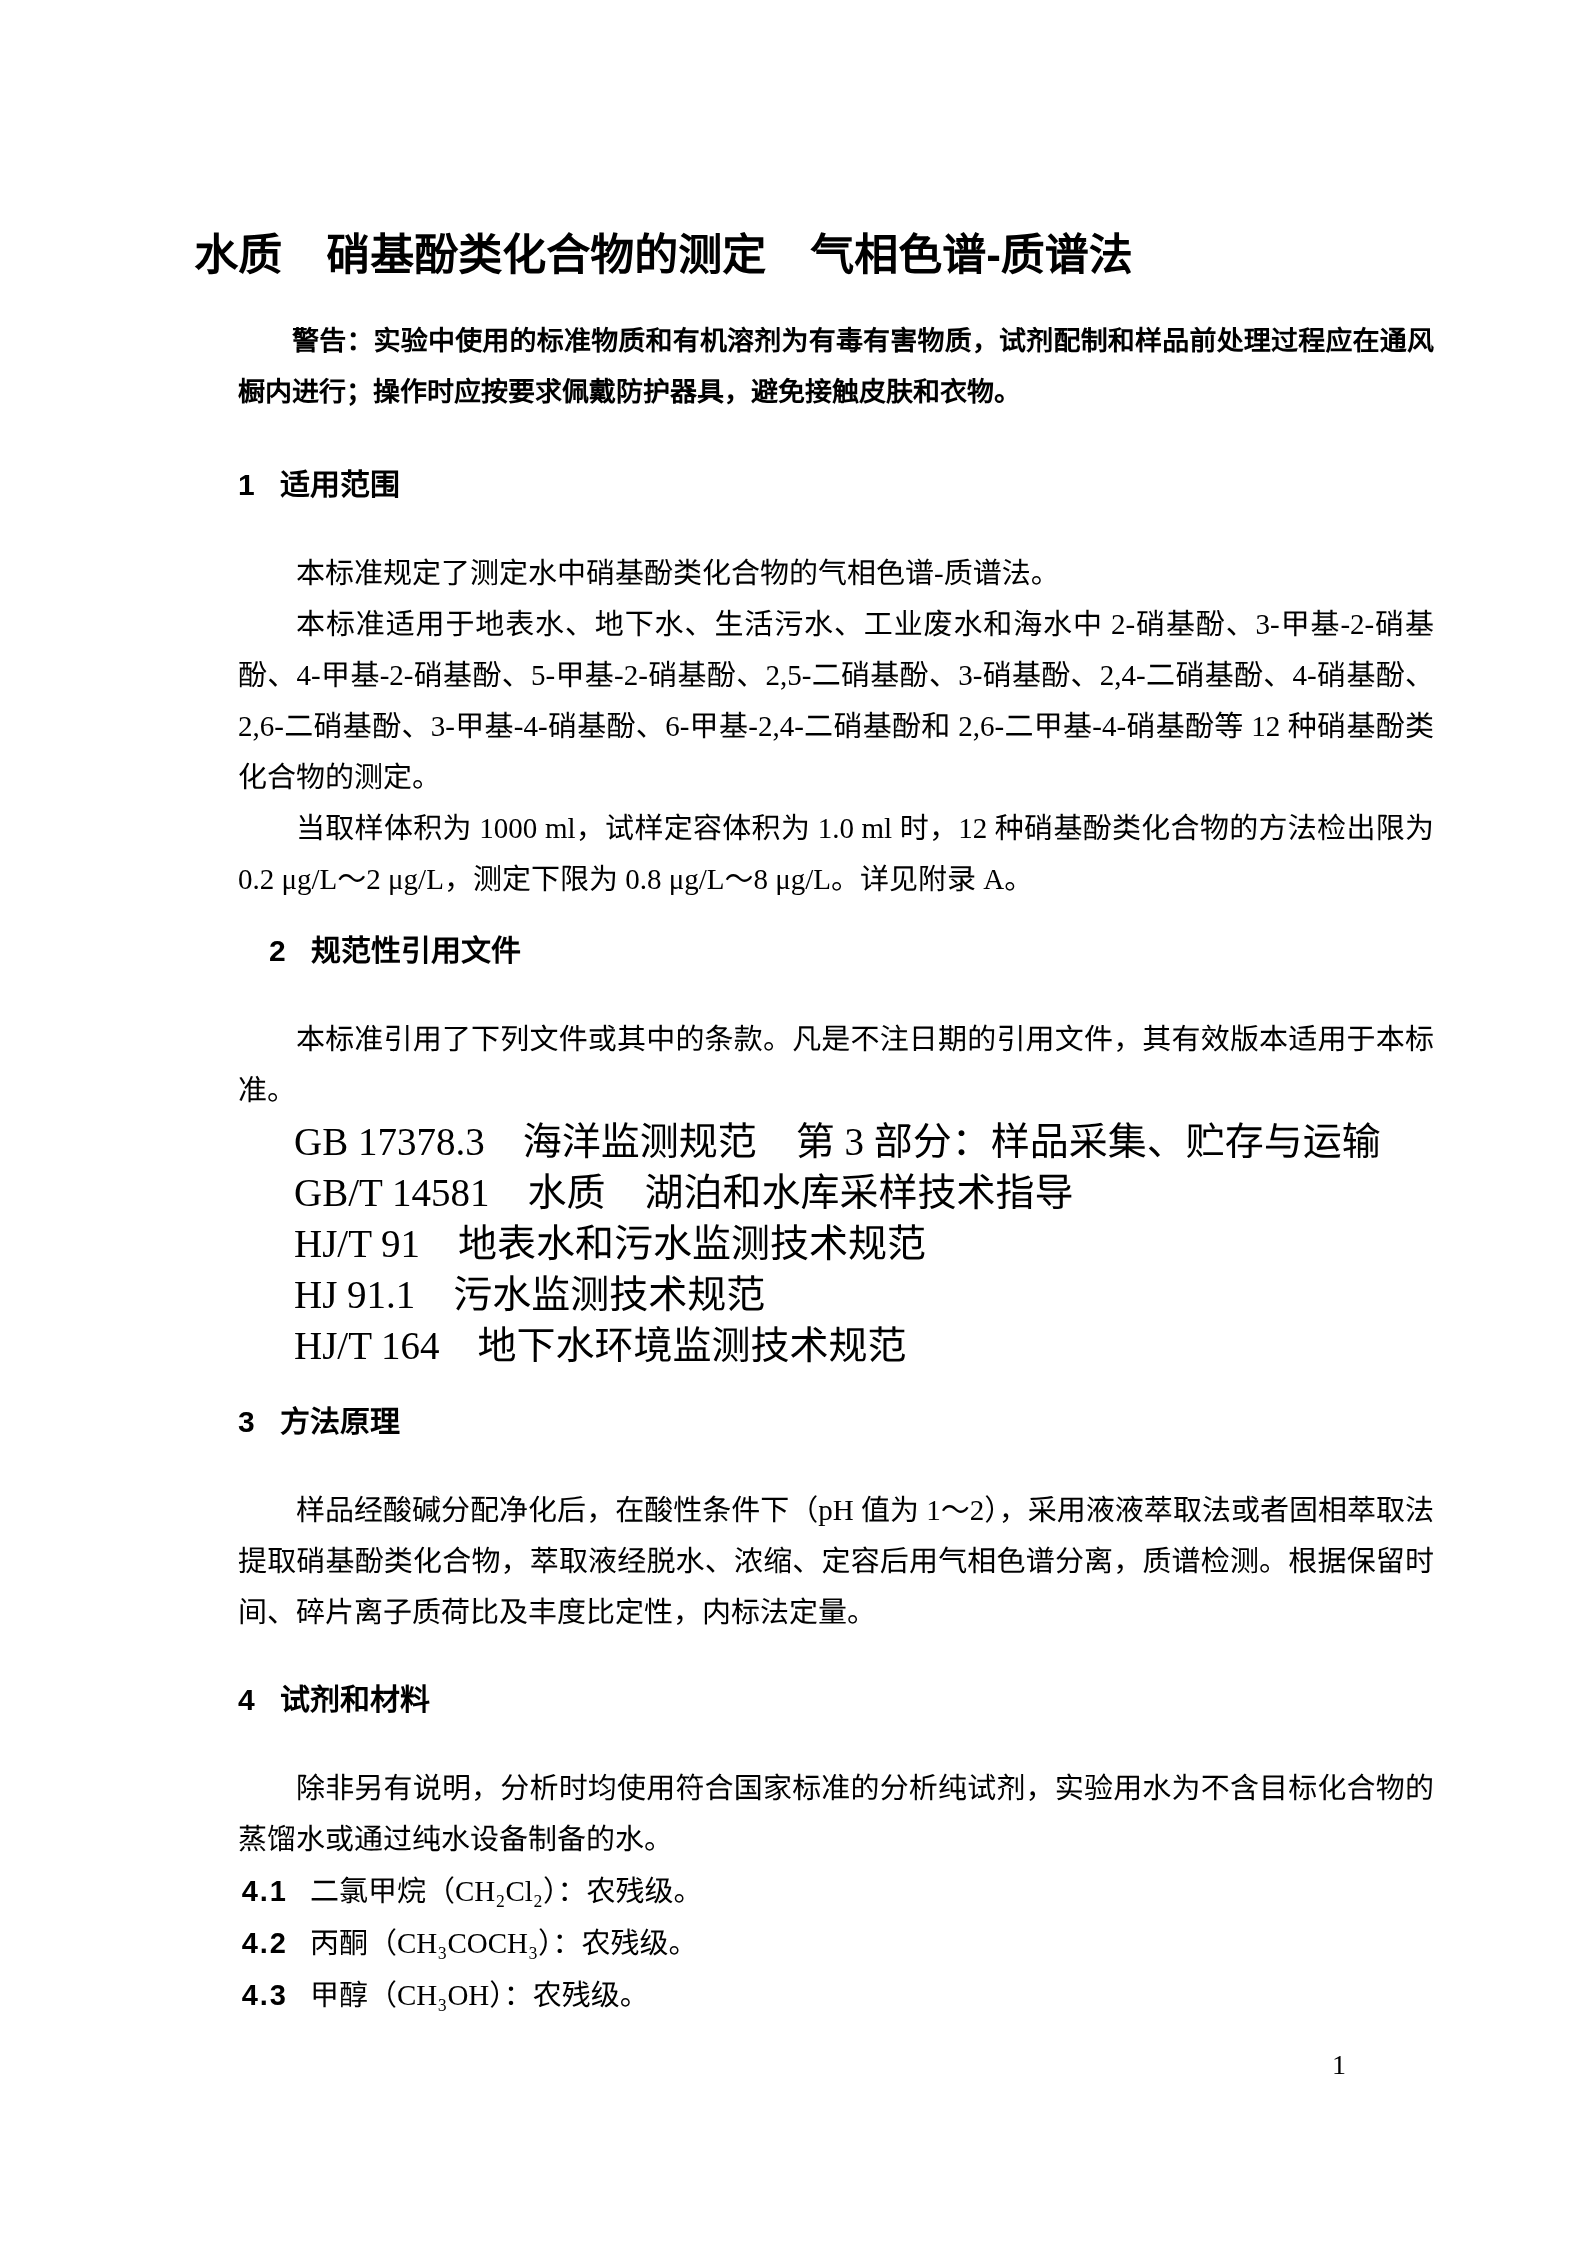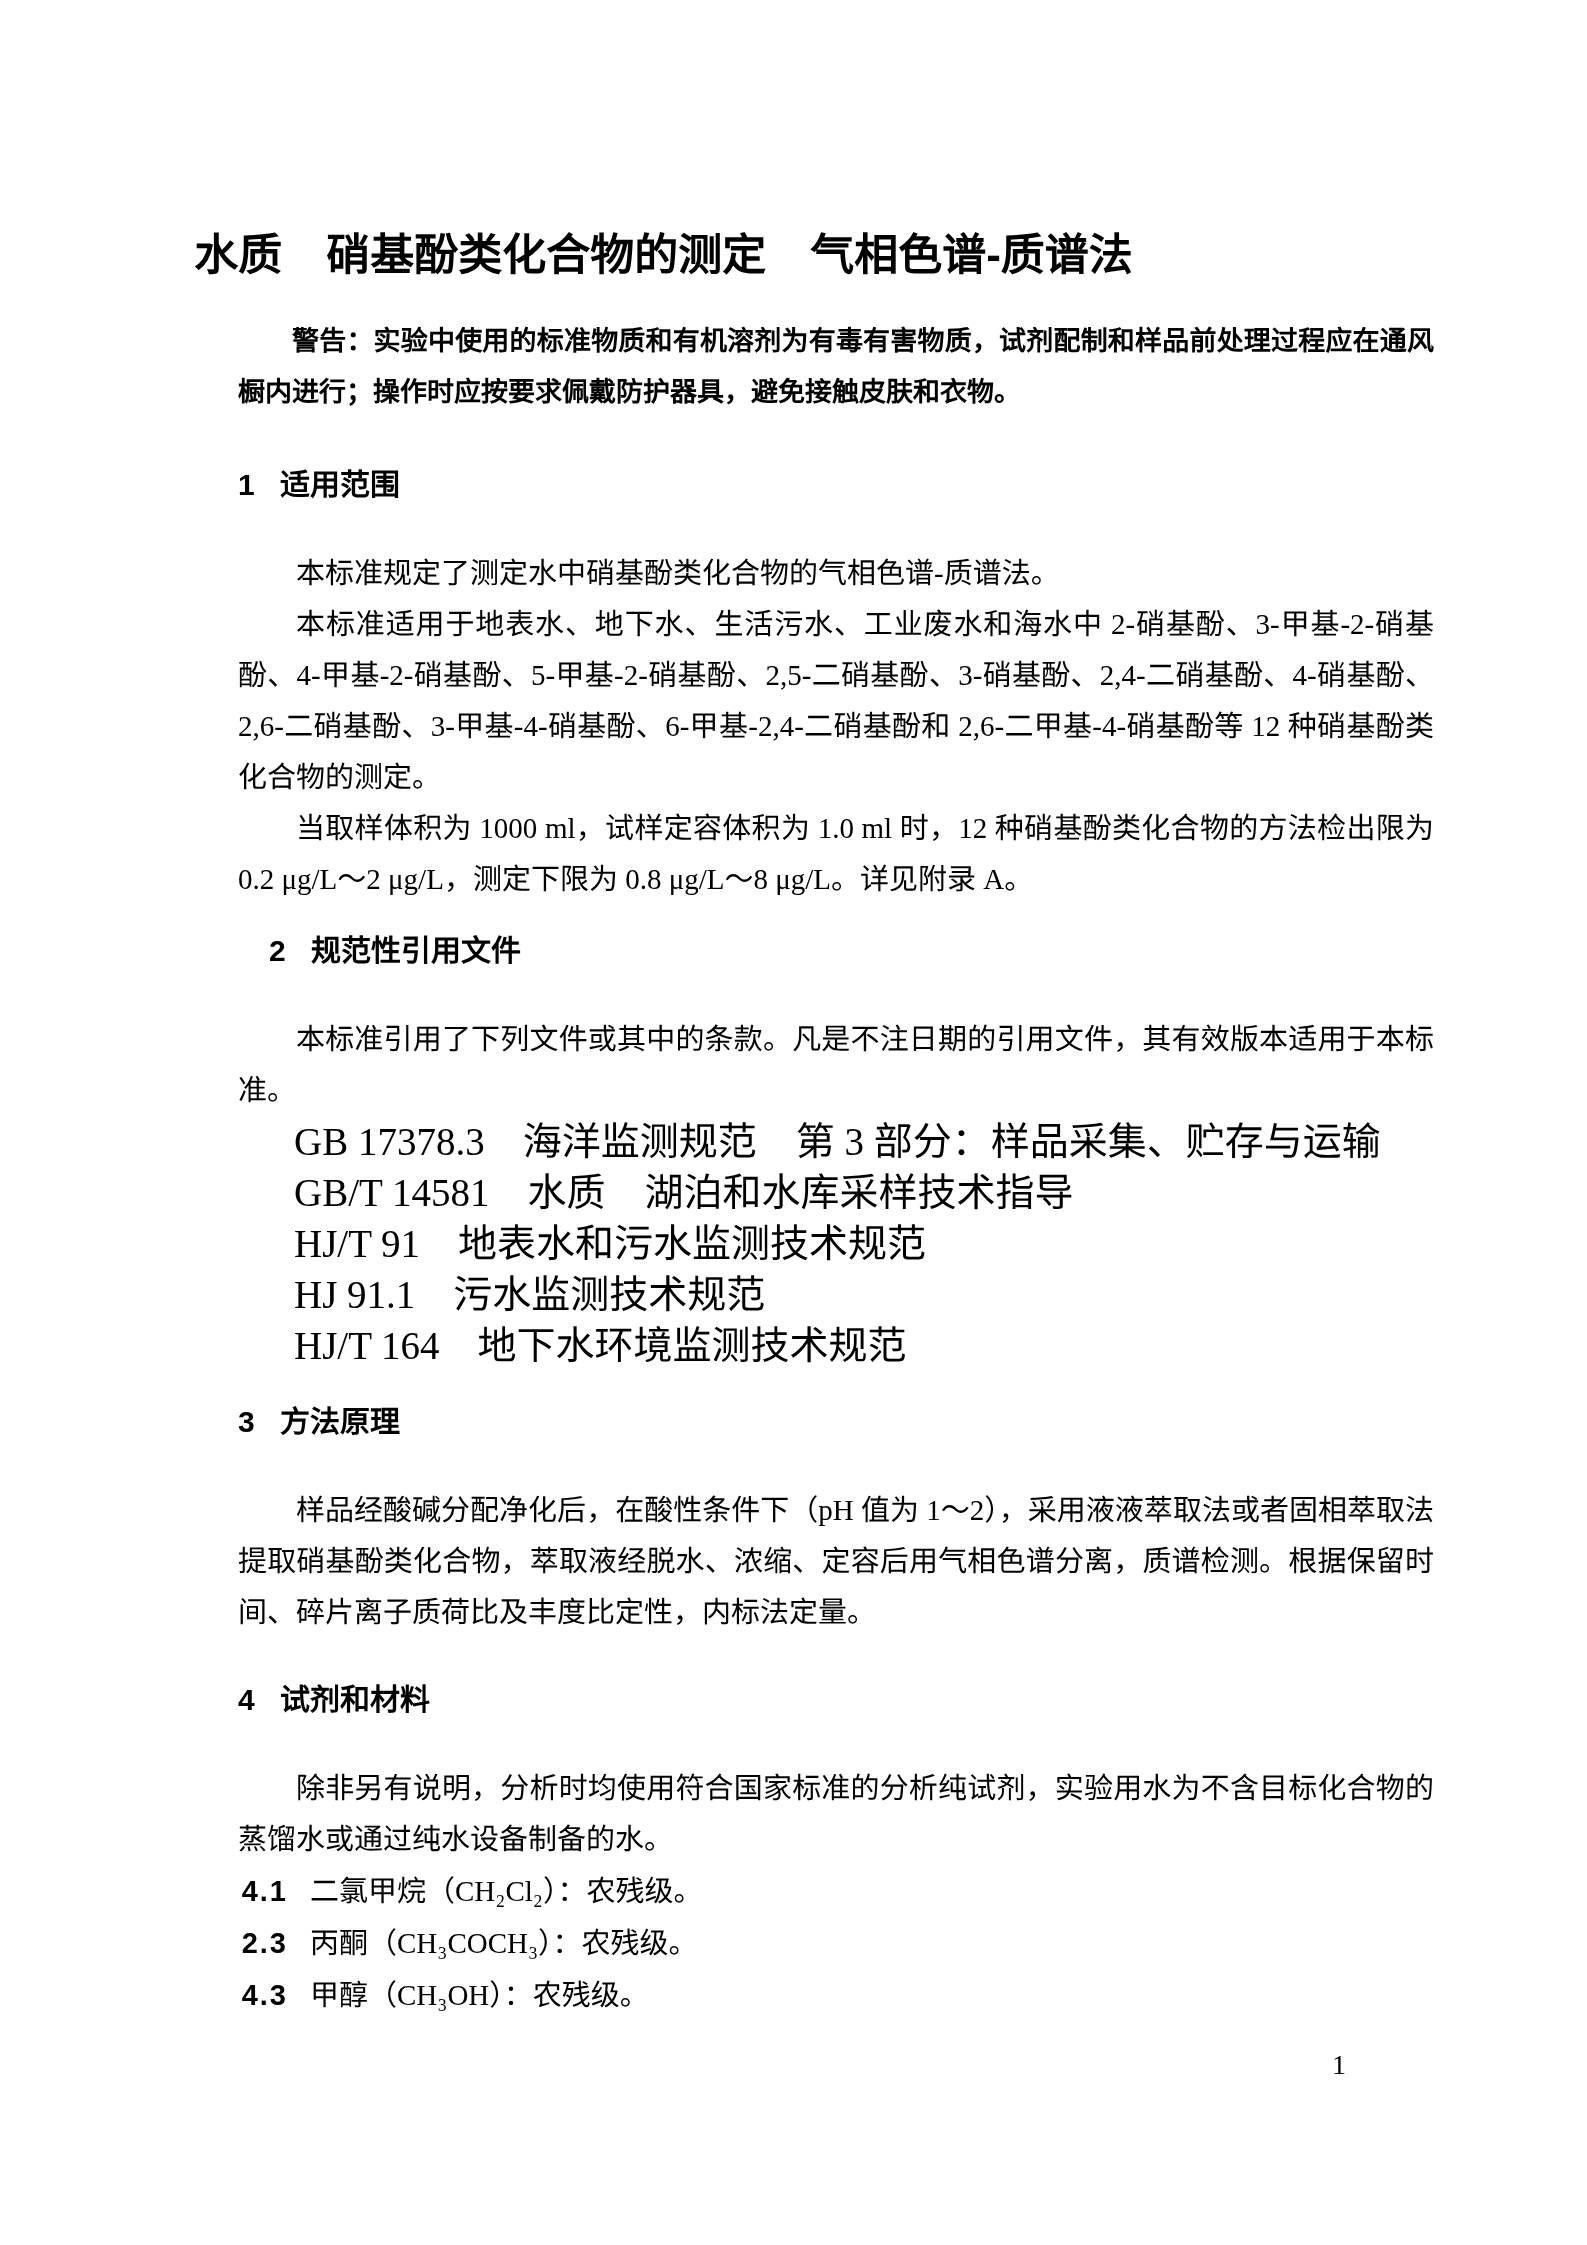--- a/index.html
+++ b/index.html
@@ -142,21 +142,21 @@
 
   <h2 class="sec-heading sec-4">
     <span class="sec-num">4</span><span>试剂和材料</span>
   </h2>
   <p class="para">除非另有说明，分析时均使用符合国家标准的分析纯试剂，实验用水为不含目标化合物的蒸馏水或通过纯水设备制备的水。</p>
   <div class="item-list">
     <div class="item-line">
       <span class="item-num">4.1</span><span>二氯甲烷（CH₂Cl₂）：农残级。</span>
     </div>
     <div class="item-line">
-      <span class="item-num">2.3</span><span>丙酮（CH₃COCH₃）：农残级。</span>
+      <span class="item-num">4.2</span><span>丙酮（CH₃COCH₃）：农残级。</span>
     </div>
     <div class="item-line">
       <span class="item-num">4.3</span><span>甲醇（CH₃OH）：农残级。</span>
     </div>
   </div>
 
 </div>
 
 <div class="page-number">1</div>
 

